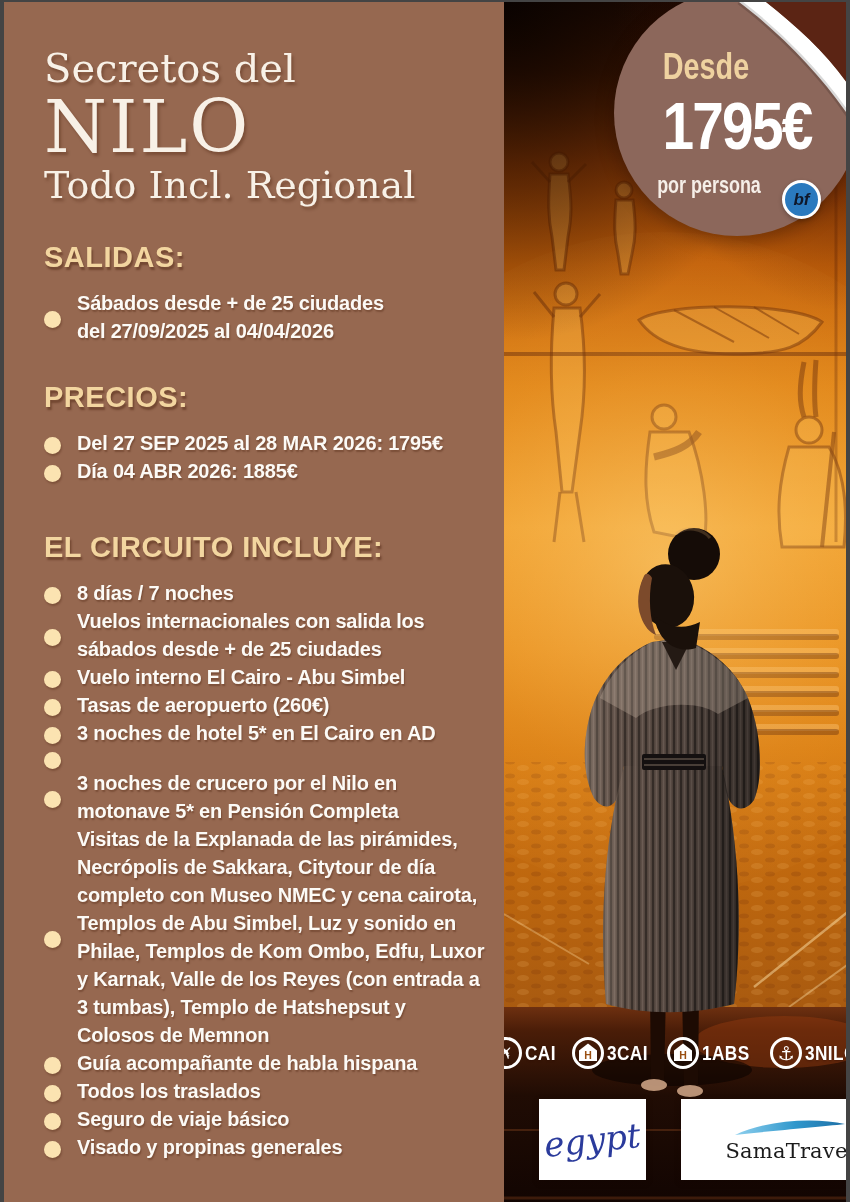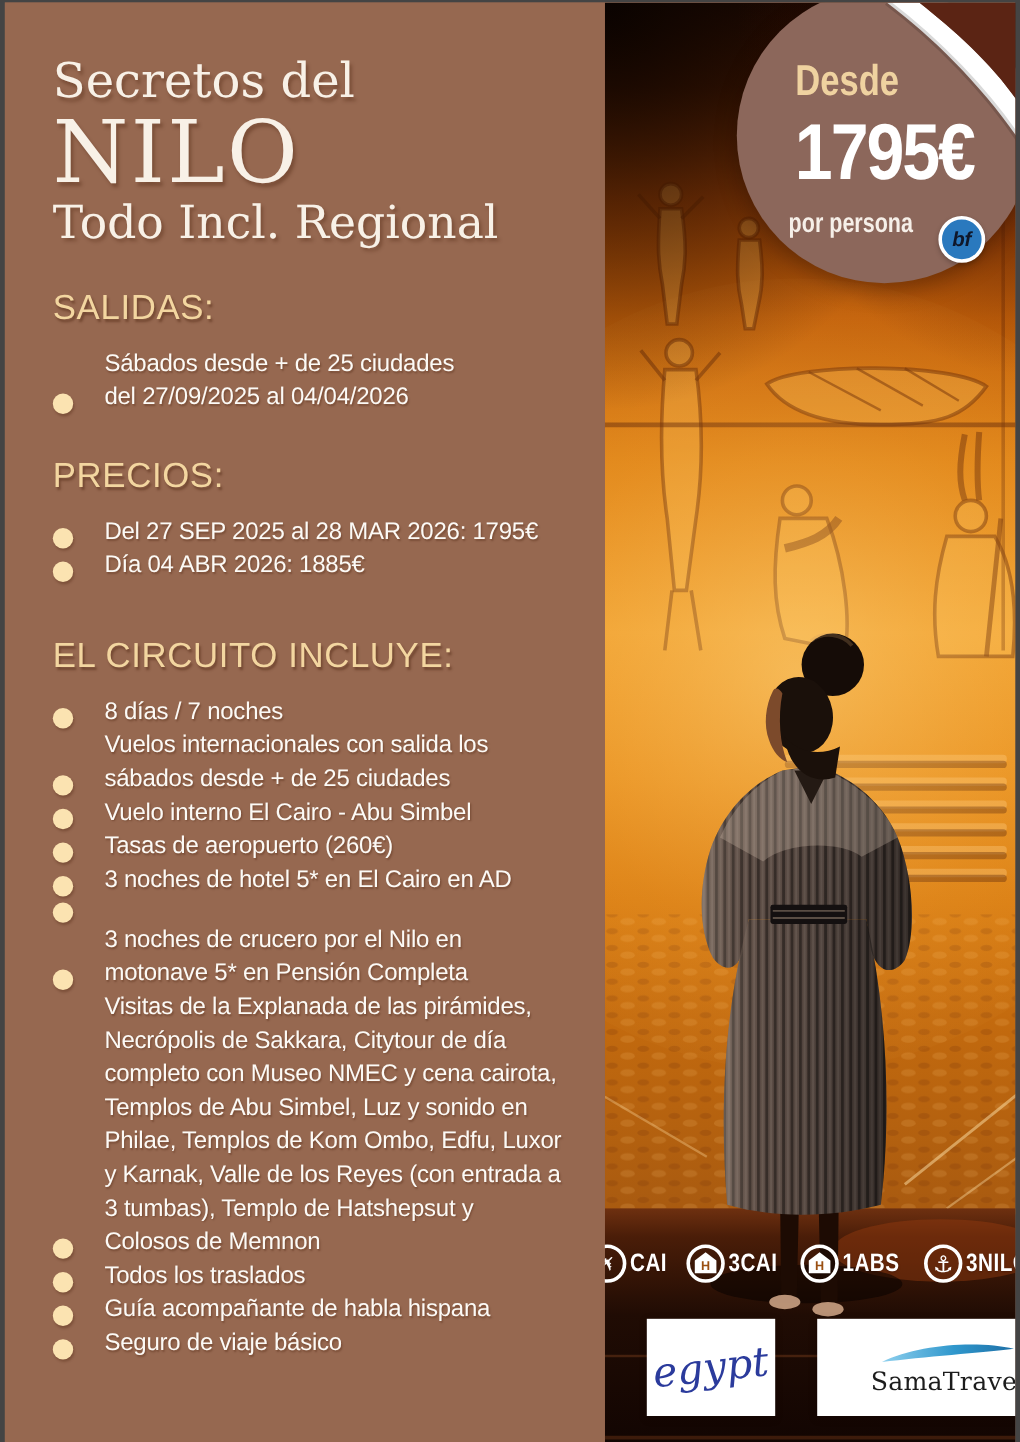--- a/index.html
+++ b/index.html
@@ -12,24 +12,24 @@
   .title-line1{font-family:"DejaVu Serif","Liberation Serif",serif;color:#F8F1E7;
                font-size:40px;line-height:1.12;text-shadow:2px 3px 3px rgba(70,30,10,.35);}
   .title-line2{font-family:"DejaVu Serif","Liberation Serif",serif;color:#F8F1E7;
                font-size:72px;line-height:1.02;letter-spacing:2px;
                text-shadow:2px 3px 3px rgba(70,30,10,.35);}
   .title-line3{font-family:"DejaVu Serif","Liberation Serif",serif;color:#F8F1E7;
                font-size:38px;line-height:1.15;text-shadow:2px 3px 3px rgba(70,30,10,.35);}
   .section{margin-top:36px;}
   .section.first{margin-top:33px;}
   .section.gap-big{margin-top:46px;}
-  .section-heading{color:var(--heading,#F3D6A0);font-size:29px;font-weight:normal;
+  .section-heading{color:var(--heading,#F3D6A0);font-size:29px;font-weight:bold;
                    letter-spacing:.5px;text-shadow:1.5px 2.5px 2px rgba(70,30,10,.45);
                    margin-bottom:15px;}
-  .bullet-item{display:flex;gap:26px;align-items:flex-end;}
+  .bullet-item{display:flex;gap:16px;align-items:center;font-weight:bold;}
   .bullet-dot{flex:none;width:17px;height:17px;border-radius:50%;
               background:var(--bullet,#FBE3B1);margin-top:5px;
               box-shadow:1px 2px 2px rgba(70,30,10,.3);}
   .item-text{white-space:pre-line;color:var(--body-text,#FCFAF6);font-size:20px;
              line-height:28px;letter-spacing:-0.2px;
              text-shadow:1px 1.5px 1.5px rgba(70,30,10,.35);}
   
   .photo-panel{position:absolute;left:500px;top:0;width:350px;height:1202px;overflow:hidden;}
   .scene{position:absolute;left:0;top:0;z-index:0;}
   
@@ -136,29 +136,33 @@
 Necrópolis de Sakkara, Citytour de día
 completo con Museo NMEC y cena cairota,
 Templos de Abu Simbel, Luz y sonido en
 Philae, Templos de Kom Ombo, Edfu, Luxor
 y Karnak, Valle de los Reyes (con entrada a
 3 tumbas), Templo de Hatshepsut y
 Colosos de Memnon</span>
           </div>
           <div class="bullet-item">
             <span class="bullet-dot"></span>
+            <span class="item-text">Guía acompañante de habla hispana</span>
+          </div>
+          <div class="bullet-item">
+            <span class="bullet-dot"></span>
             <span class="item-text">Todos los traslados</span>
           </div>
           <div class="bullet-item">
             <span class="bullet-dot"></span>
-            <span class="item-text">Guía acompañante de habla hispana</span>
-          </div>
-          <div class="bullet-item">
-            <span class="bullet-dot"></span>
             <span class="item-text">Seguro de viaje básico</span>
+          </div>
+          <div class="bullet-item">
+            <span class="bullet-dot"></span>
+            <span class="item-text">Visado y propinas generales</span>
           </div>
         </div>
       </div>
   </div>
 
   <div class="photo-panel">
 
     <svg class="scene" width="350" height="1202" viewBox="0 0 350 1202">
       <defs>
         <linearGradient id="wall" x1="0" y1="0" x2="0" y2="1">

